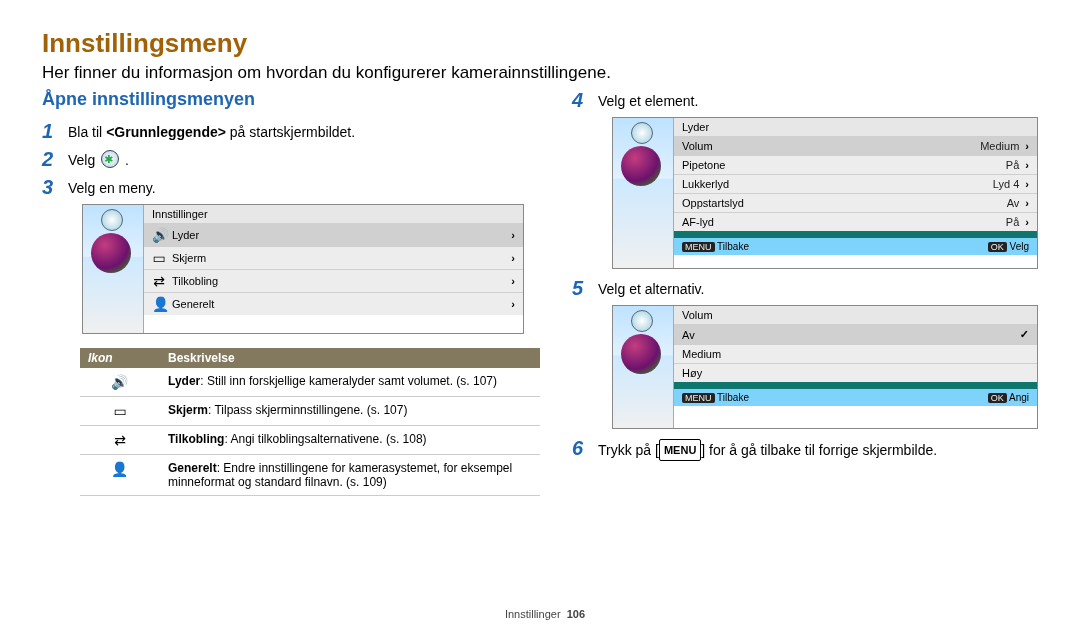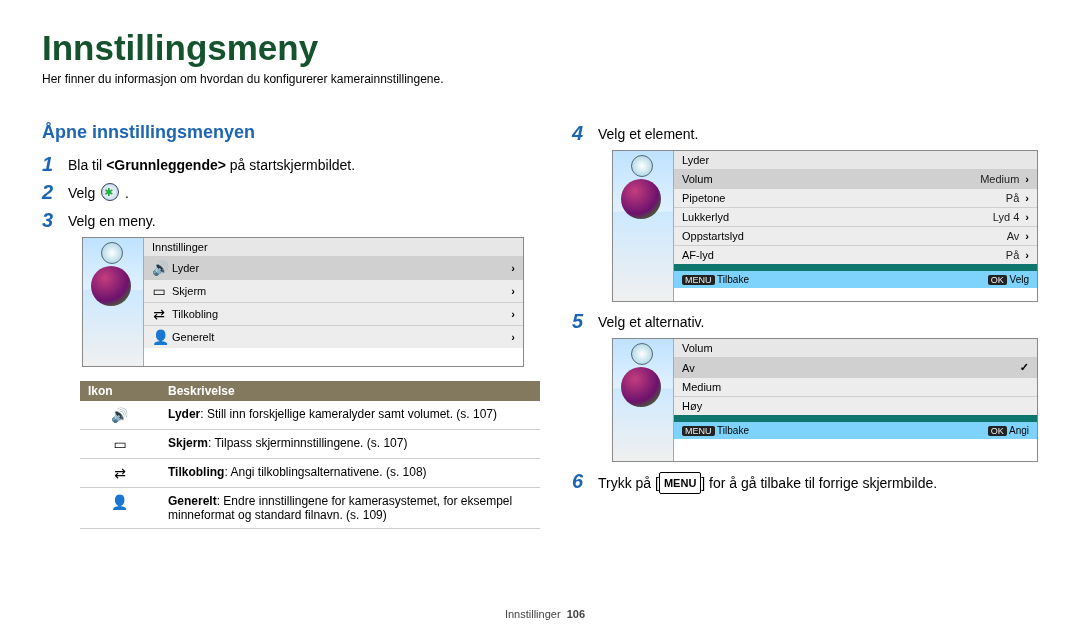--- a/index.html
+++ b/index.html
@@ -3,22 +3,22 @@
 <meta charset="utf-8">
 <style>
   html, body { margin:0; padding:0; }
   body {
     width:1080px; height:630px;
     font-family: "Segoe UI", Arial, sans-serif;
     font-size:13px; color:#000; background:#fff;
     position:relative; box-sizing:border-box;
     padding:28px 42px 0 42px;
   }
-  .title { color:#14532d; font-weight:600; font-size:35px; margin:0 0 4px 0; }
-  .intro { font-size:12px; margin:0 0 32px 0; }
+  .title { color:#a16207; font-weight:600; font-size:26px; margin:0 0 4px 0; }
+  .intro { font-size:17px; margin:0 0 2px 0; }
   .cols { display:flex; gap:48px; }
   .col { width:482px; }
   .subhead { color:#1e66b4; font-weight:600; font-size:18px; margin:4px 0 10px 0; }
   .step { display:flex; margin:4px 0 6px 0; line-height:20px; }
   .step .num { color:#1e66b4; font-style:italic; font-weight:600; font-size:20px;
                width:26px; text-align:left; line-height:22px; }
   .step .txt { flex:1; padding-top:2px; font-size:14px; }
   .step .txt b { font-weight:600; }
   .gear-inline {
     display:inline-block; width:16px; height:16px; border-radius:50%;
@@ -62,21 +62,21 @@
              background:#7dd3fc; border-top:7px solid #0f766e; font-size:10px; }
   .cam-bar .chip { background:#222; color:#eee; border-radius:2px; padding:0 3px; font-size:9px; }
   .ico { width:14px; text-align:center; font-size:11px; color:#000; }
   .chevron { font-weight:700; }
   .check { font-weight:700; }
 
   
   table.desc { border-collapse:collapse; width:460px; margin:14px 0 0 38px; }
   table.desc th { background:#83795e; color:#fff; font-weight:600; font-size:12px;
                   text-align:left; padding:3px 8px; }
-  table.desc th.c1 { width:64px; }
+  table.desc th.c1 { width:64px;font-style:italic; }
   table.desc td { font-size:12px; padding:6px 8px; vertical-align:top;
                   border-bottom:1px solid #ccc; }
   table.desc td.icell { text-align:center; }
   table.desc b { font-weight:700; }
   .picto { font-size:14px; }
 
   .footer { position:absolute; bottom:10px; left:5px; width:100%; text-align:center;
             font-size:11px; color:#444; }
   .footer .pg { font-weight:600; }
 </style>

